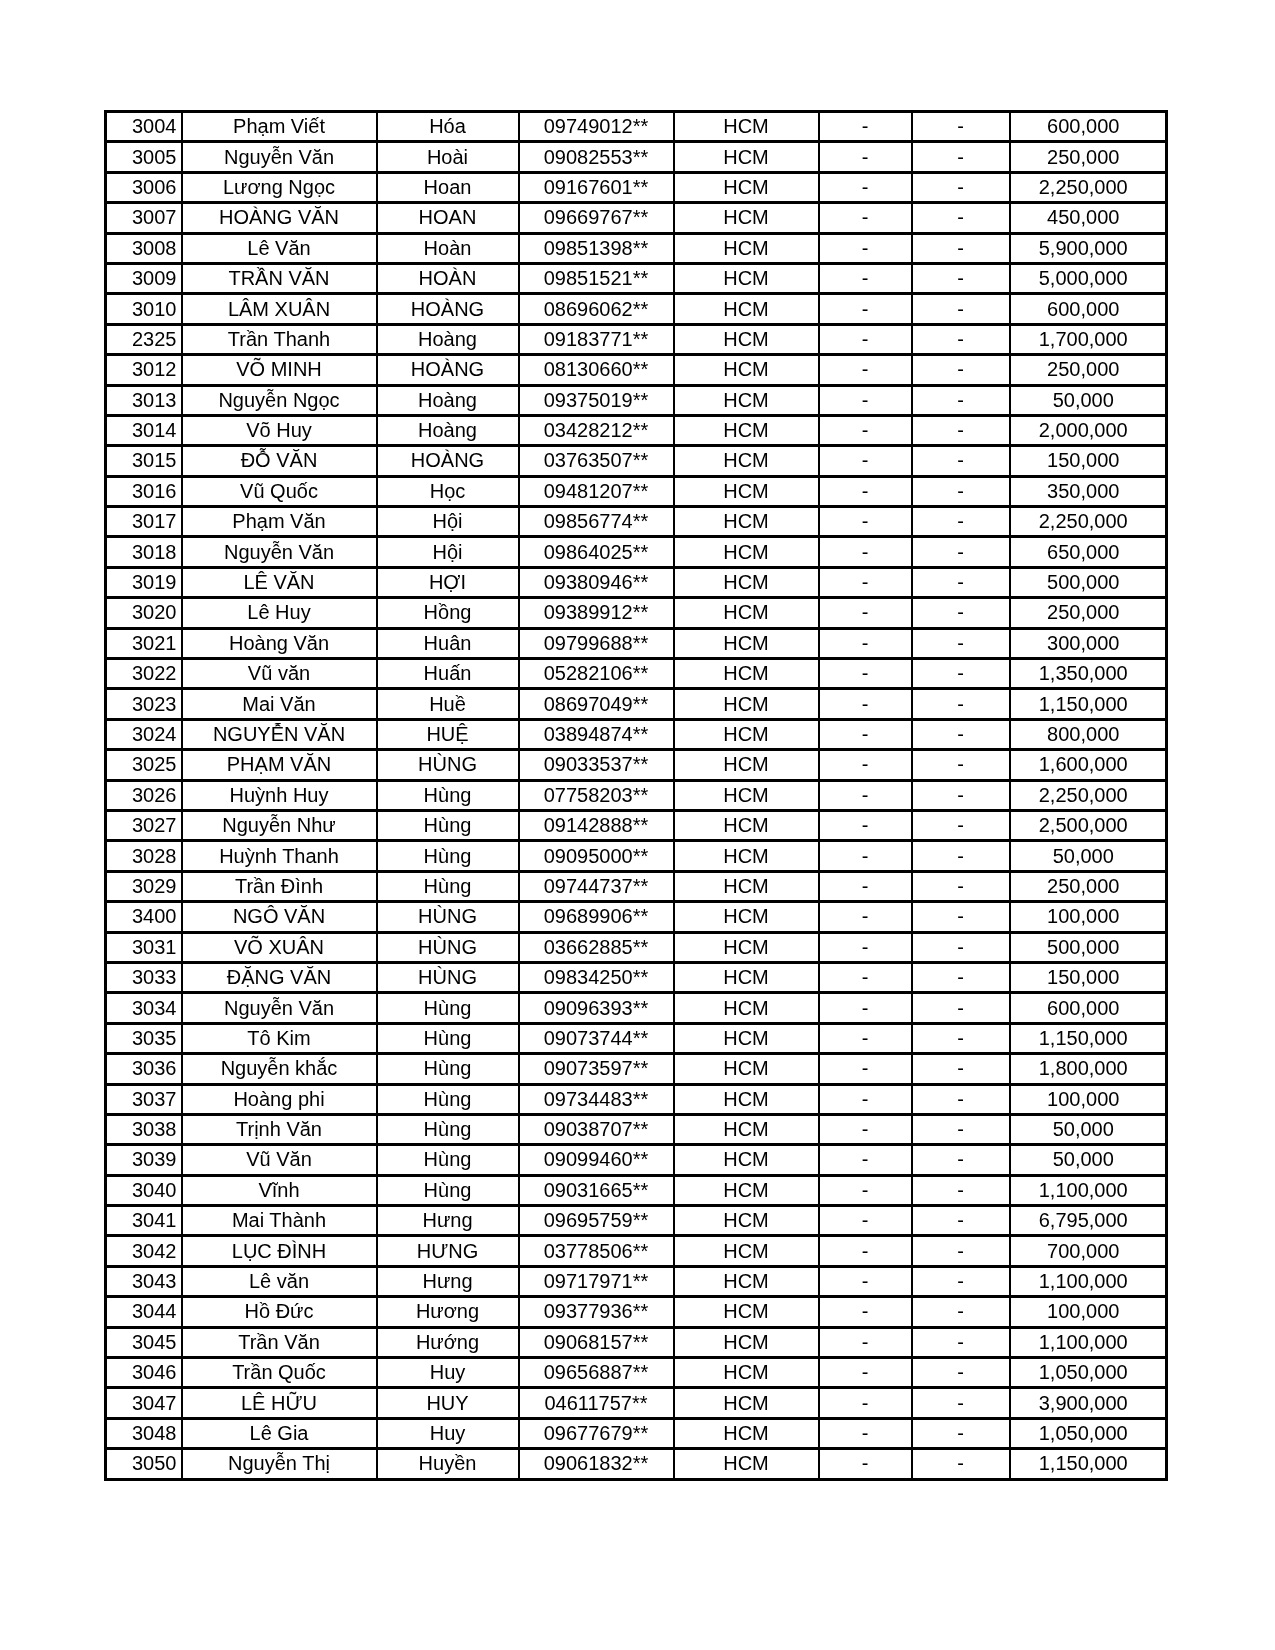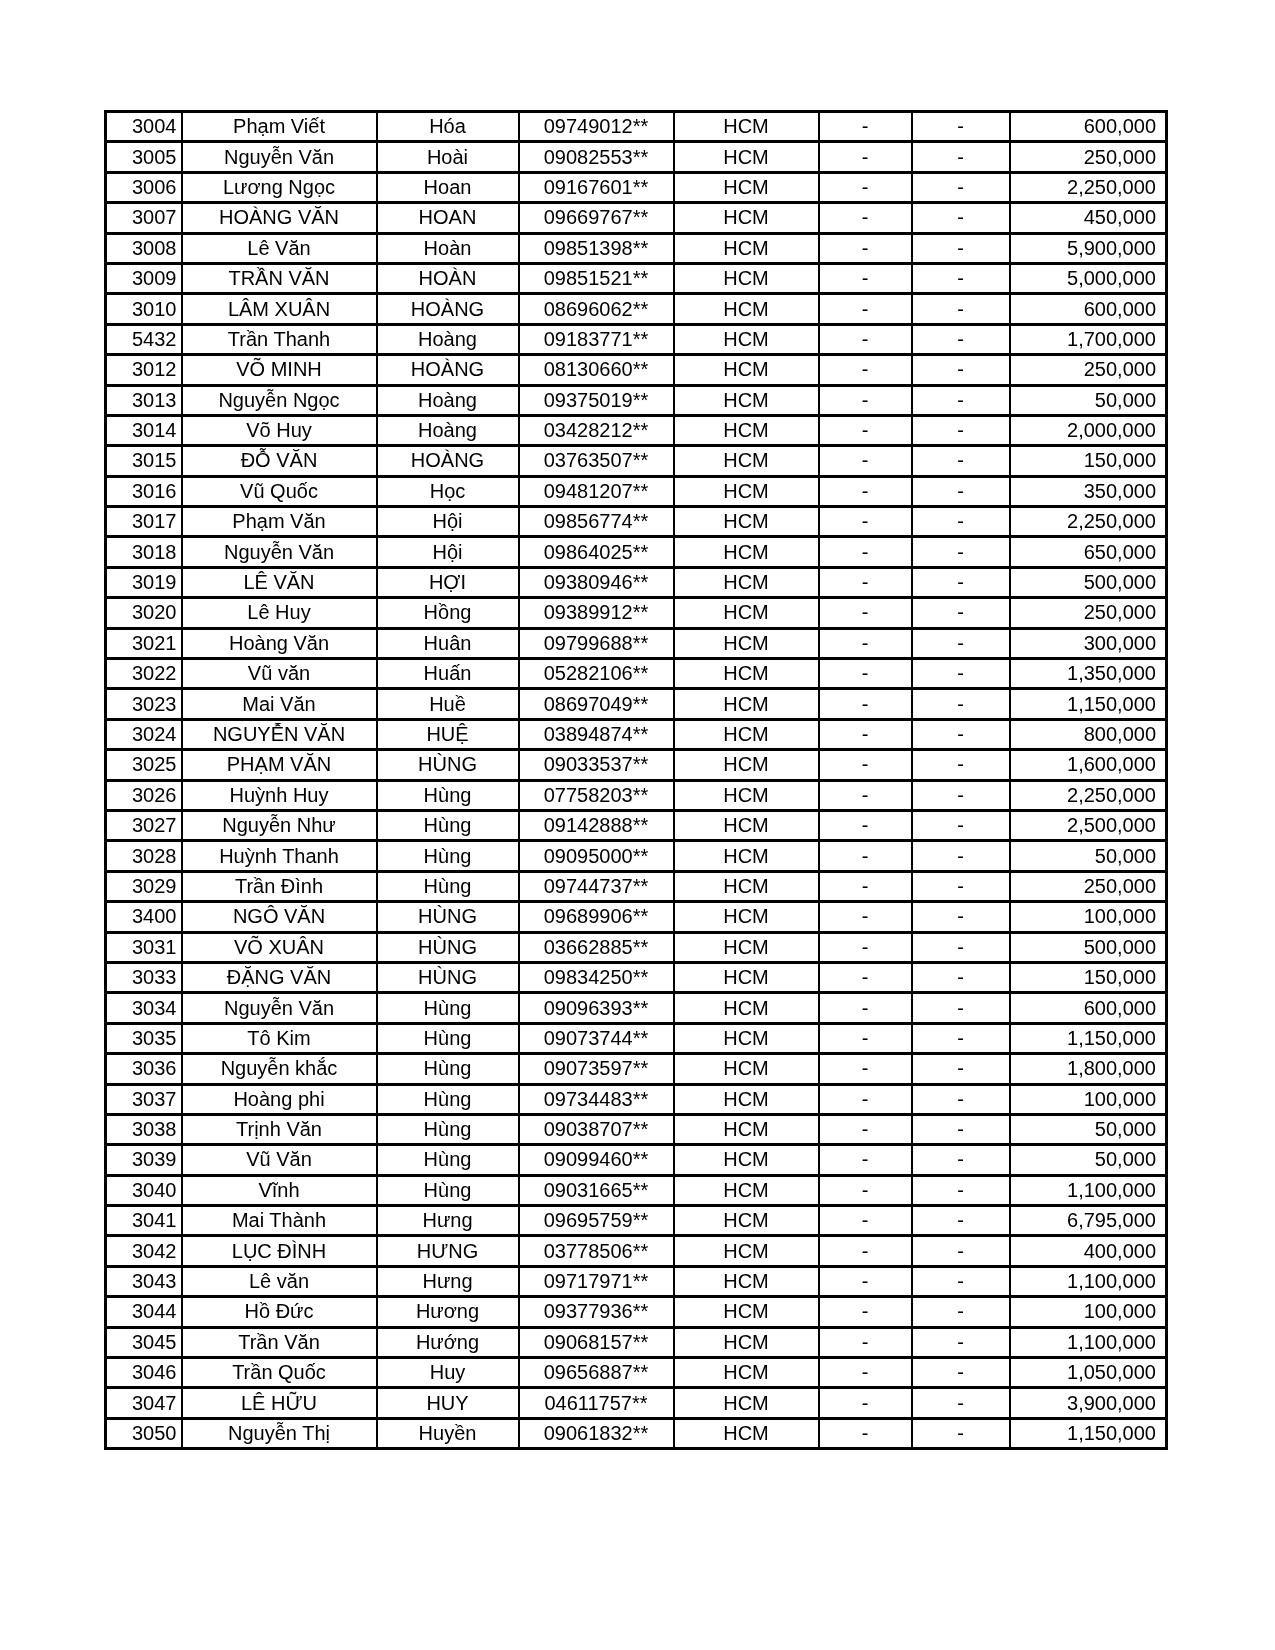--- a/index.html
+++ b/index.html
@@ -40,21 +40,21 @@
     overflow: hidden;
   }
   
   table.member-table td:nth-child(1) { text-align: right; padding-right: 4px; }
   table.member-table td:nth-child(2),
   table.member-table td:nth-child(3),
   table.member-table td:nth-child(4),
   table.member-table td:nth-child(5),
   table.member-table td:nth-child(6),
   table.member-table td:nth-child(7) { text-align: center; }
-  table.member-table td:nth-child(8) { text-align: right; padding-right: 9px; }
+  table.member-table td:nth-child(8) { text-align: center; padding-right: 9px; }
 </style>
 </head>
 <body>
 
 <div class="sheet">
   <table class="member-table">
     <colgroup>
       <col style="width:76px">
       <col style="width:195px">
       <col style="width:142px">
@@ -129,21 +129,21 @@
           <td>3010</td>
           <td>LÂM XUÂN</td>
           <td>HOÀNG</td>
           <td>08696062**</td>
           <td>HCM</td>
           <td>-</td>
           <td>-</td>
           <td>600,000</td>
         </tr>
         <tr>
-          <td>5432</td>
+          <td>2325</td>
           <td>Trần Thanh</td>
           <td>Hoàng</td>
           <td>09183771**</td>
           <td>HCM</td>
           <td>-</td>
           <td>-</td>
           <td>1,700,000</td>
         </tr>
         <tr>
           <td>3012</td>
@@ -436,21 +436,21 @@
           <td>6,795,000</td>
         </tr>
         <tr>
           <td>3042</td>
           <td>LỤC ĐÌNH</td>
           <td>HƯNG</td>
           <td>03778506**</td>
           <td>HCM</td>
           <td>-</td>
           <td>-</td>
-          <td>400,000</td>
+          <td>700,000</td>
         </tr>
         <tr>
           <td>3043</td>
           <td>Lê văn</td>
           <td>Hưng</td>
           <td>09717971**</td>
           <td>HCM</td>
           <td>-</td>
           <td>-</td>
           <td>1,100,000</td>
@@ -487,20 +487,30 @@
         </tr>
         <tr>
           <td>3047</td>
           <td>LÊ HỮU</td>
           <td>HUY</td>
           <td>04611757**</td>
           <td>HCM</td>
           <td>-</td>
           <td>-</td>
           <td>3,900,000</td>
+        </tr>
+        <tr>
+          <td>3048</td>
+          <td>Lê Gia</td>
+          <td>Huy</td>
+          <td>09677679**</td>
+          <td>HCM</td>
+          <td>-</td>
+          <td>-</td>
+          <td>1,050,000</td>
         </tr>
         <tr>
           <td>3050</td>
           <td>Nguyễn Thị</td>
           <td>Huyền</td>
           <td>09061832**</td>
           <td>HCM</td>
           <td>-</td>
           <td>-</td>
           <td>1,150,000</td>

